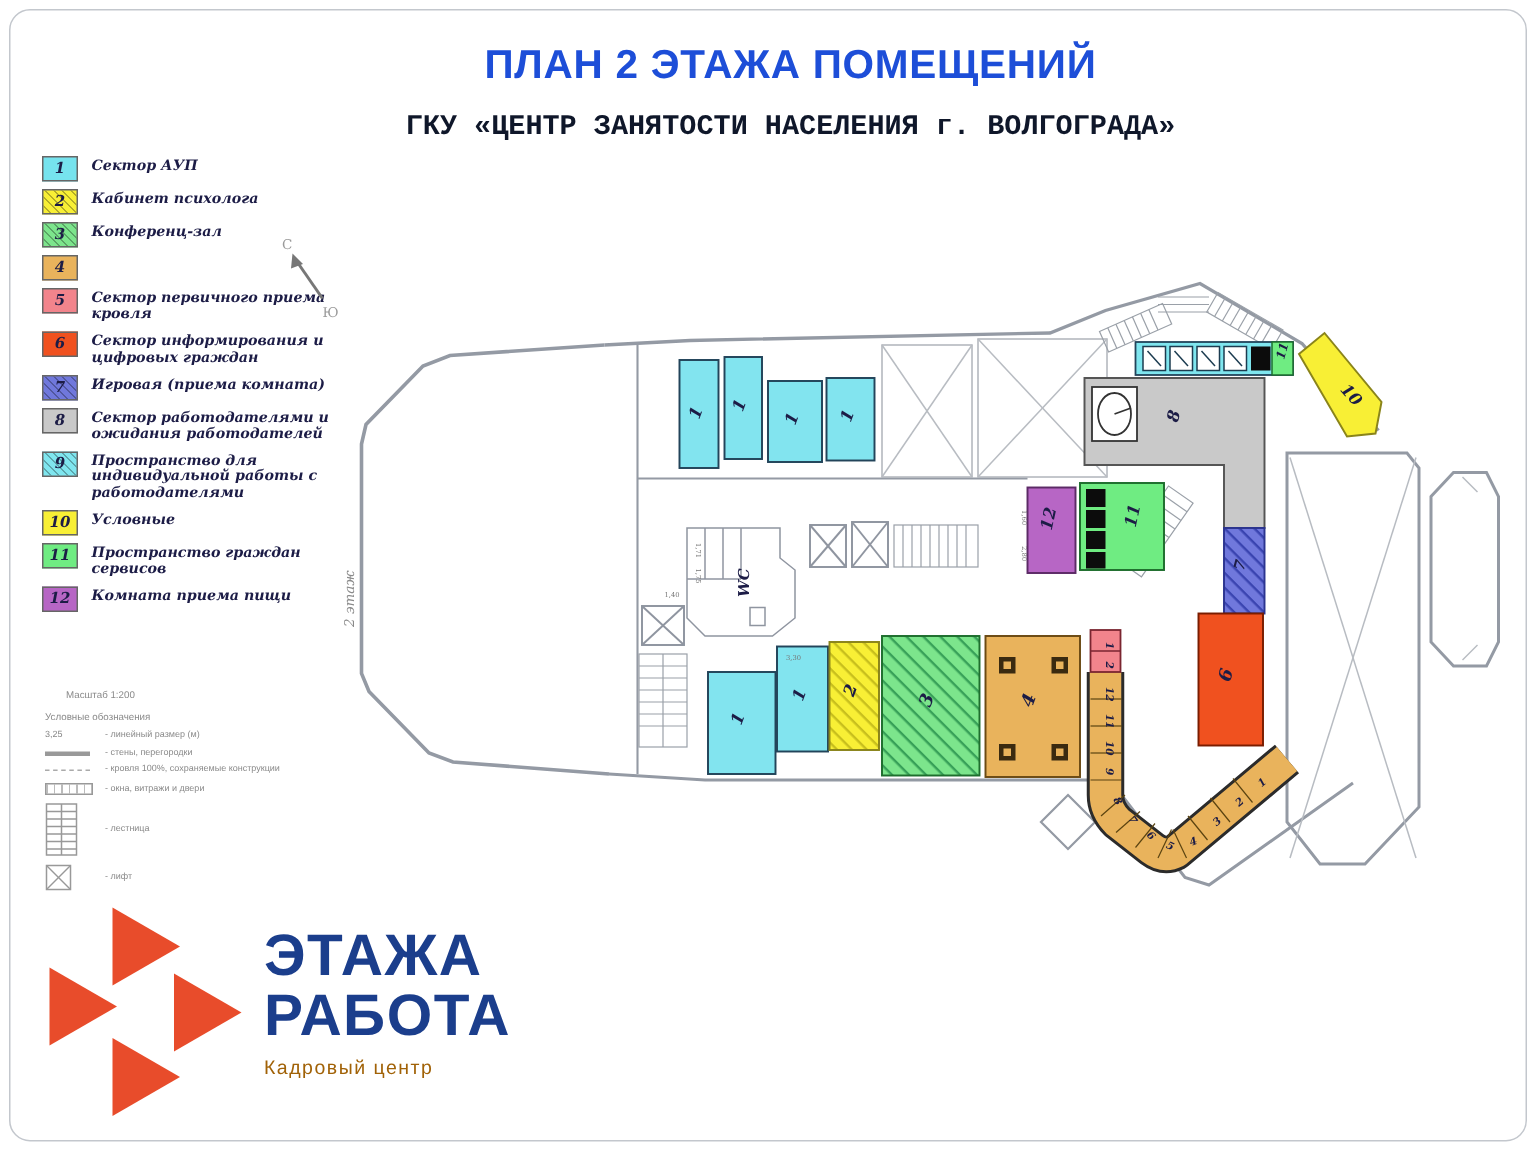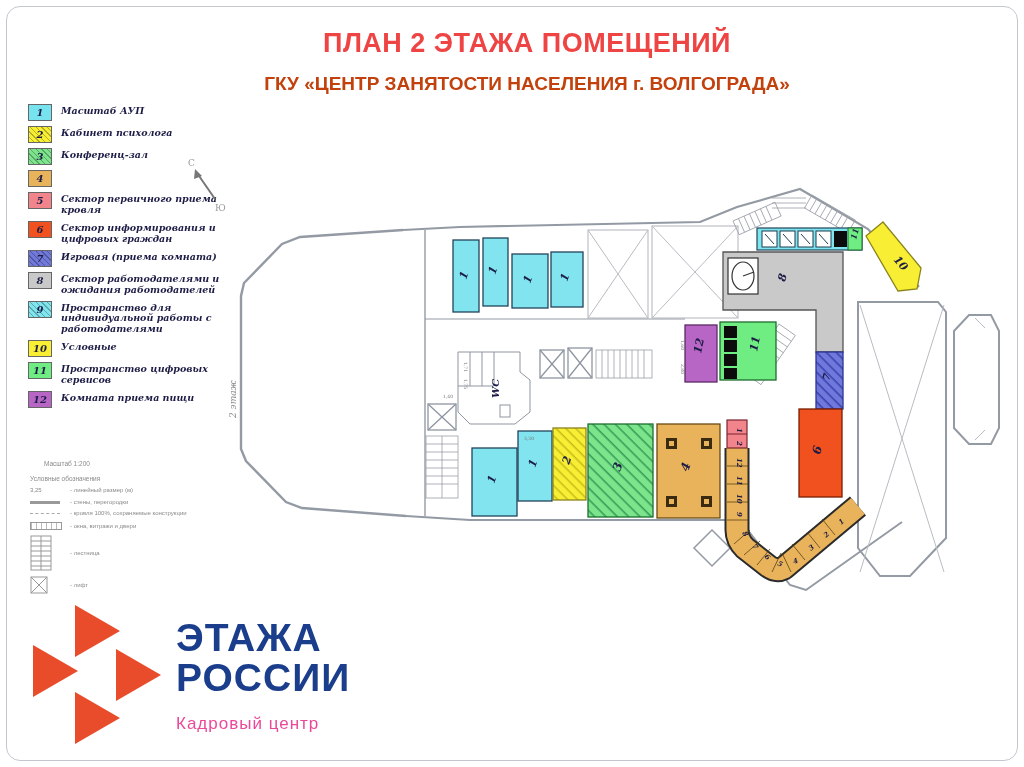--- a/index.html
+++ b/index.html
@@ -2,22 +2,22 @@
 <html><head>
 <meta charset="utf-8">
 <style>
   html,body{margin:0;padding:0;background:#fff;}
   body{width:1024px;height:767px;position:relative;overflow:hidden;
        font-family:"Liberation Sans",sans-serif;}
   .slide-border{position:absolute;left:6px;top:6px;right:6px;bottom:6px;
        border:1px solid #c3c7cd;border-radius:14px;pointer-events:none;}
   
   .titles{position:absolute;left:40px;right:10px;top:28px;text-align:center;}
-  .title{font-size:27px;font-weight:bold;color:#ef4444;letter-spacing:.5px;}
-  .subtitle{margin-top:14px;font-size:19px;font-weight:bold;color:#c2410c;}
+  .title{font-size:27px;font-weight:bold;color:#1d4ed8;letter-spacing:.5px;}
+  .subtitle{margin-top:14px;font-size:19px;font-weight:bold;color:#0f172a;font-family:Liberation Mono, monospace;}
   
   .legend{position:absolute;left:28px;top:104px;width:196px;display:flex;
        flex-direction:column;gap:5px;}
   .leg-item{display:flex;align-items:flex-start;gap:9px;}
   .swatch{flex:0 0 24px;width:24px;height:17px;border:1px solid #666;
        display:flex;align-items:center;justify-content:center;
        font-family:"DejaVu Serif",serif;font-style:italic;font-weight:bold;
        font-size:10px;color:#1c1c46;box-sizing:border-box;}
   .swatch.hatch{background-image:repeating-linear-gradient(45deg,
        transparent 0 3px, rgba(0,0,0,.28) 3px 4px);}
@@ -29,21 +29,21 @@
   .symbols .scale{margin-left:14px;font-size:6.5px;}
   .symbols .sym-title{margin-top:8px;font-size:6.5px;}
   .sym-row{display:flex;align-items:center;gap:6px;margin-top:5px;}
   .sym-g{flex:0 0 34px;display:flex;justify-content:flex-start;align-items:center;}
   
   .logo{position:absolute;left:28px;top:600px;width:360px;height:150px;}
   .logo-tris{position:absolute;left:0;top:0;}
   .logo-text{position:absolute;left:148px;top:18px;}
   .logo-line{font-size:39px;font-weight:bold;color:#1b3e8c;line-height:1.02;
        letter-spacing:1px;}
-  .logo-sub{margin-top:16px;font-size:17px;color:#ec4899;letter-spacing:1px;}
+  .logo-sub{margin-top:6px;font-size:13px;color:#a16207;letter-spacing:1px;}
   
   .plan{position:absolute;left:180px;top:138px;width:830px;height:465px;}
   svg text{font-family:"DejaVu Serif",serif;}
   .rnum{font-style:italic;font-weight:bold;fill:#1c1c46;}
   .dim{fill:#777;font-size:4.5px;font-family:"Liberation Sans",sans-serif;}
   .wall{stroke:#949aa4;fill:none;}
   .lite{stroke:#b8bcc2;fill:none;}
 </style>
 </head>
 <body>
@@ -51,21 +51,21 @@
 <div class="slide-border"></div>
 
 <div class="titles">
   <div class="title">ПЛАН 2 ЭТАЖА ПОМЕЩЕНИЙ</div>
   <div class="subtitle">ГКУ «ЦЕНТР ЗАНЯТОСТИ НАСЕЛЕНИЯ г. ВОЛГОГРАДА»</div>
 </div>
 
 <div class="legend">
     <div class="leg-item">
       <span class="swatch" style="background-color: rgb(118, 227, 238);">1</span>
-      <div class="leg-label">Масштаб АУП</div>
+      <div class="leg-label">Сектор АУП</div>
     </div>
     <div class="leg-item">
       <span class="swatch hatch" style="background-color: rgb(248, 239, 53);">2</span>
       <div class="leg-label">Кабинет психолога</div>
     </div>
     <div class="leg-item">
       <span class="swatch hatch" style="background-color: rgb(124, 229, 140);">3</span>
       <div class="leg-label">Конференц-зал</div>
     </div>
     <div class="leg-item">
@@ -90,21 +90,21 @@
     <div class="leg-item">
       <span class="swatch hatch" style="background-color: rgb(127, 230, 239);">9</span>
       <div class="leg-label">Пространство для индивидуальной работы с работодателями</div>
     </div>
     <div class="leg-item">
       <span class="swatch" style="background-color: rgb(248, 239, 53);">10</span>
       <div class="leg-label">Условные</div>
     </div>
     <div class="leg-item">
       <span class="swatch" style="background-color: rgb(111, 236, 130);">11</span>
-      <div class="leg-label">Пространство цифровых сервисов</div>
+      <div class="leg-label">Пространство граждан сервисов</div>
     </div>
     <div class="leg-item">
       <span class="swatch" style="background-color: rgb(183, 102, 197);">12</span>
       <div class="leg-label">Комната приема пищи</div>
     </div>
   </div>
 
 <div class="symbols">
   <div class="scale">Масштаб 1:200</div>
   <div class="sym-title">Условные обозначения</div>
@@ -423,16 +423,16 @@
   <svg class="logo-tris" width="145" height="150" viewBox="0 0 145 150">
     <g fill="#e84c2b">
       <polygon points="47,5 92,31 47,57"></polygon>
       <polygon points="5,45 50,71 5,97"></polygon>
       <polygon points="88,49 133,75 88,101"></polygon>
       <polygon points="47,92 92,118 47,144"></polygon>
     </g>
   </svg>
   <div class="logo-text">
     <div class="logo-line">ЭТАЖА</div>
-    <div class="logo-line">РОССИИ</div>
+    <div class="logo-line">РАБОТА</div>
     <div class="logo-sub">Кадровый центр</div>
   </div>
 </div>
 
 </body></html>

